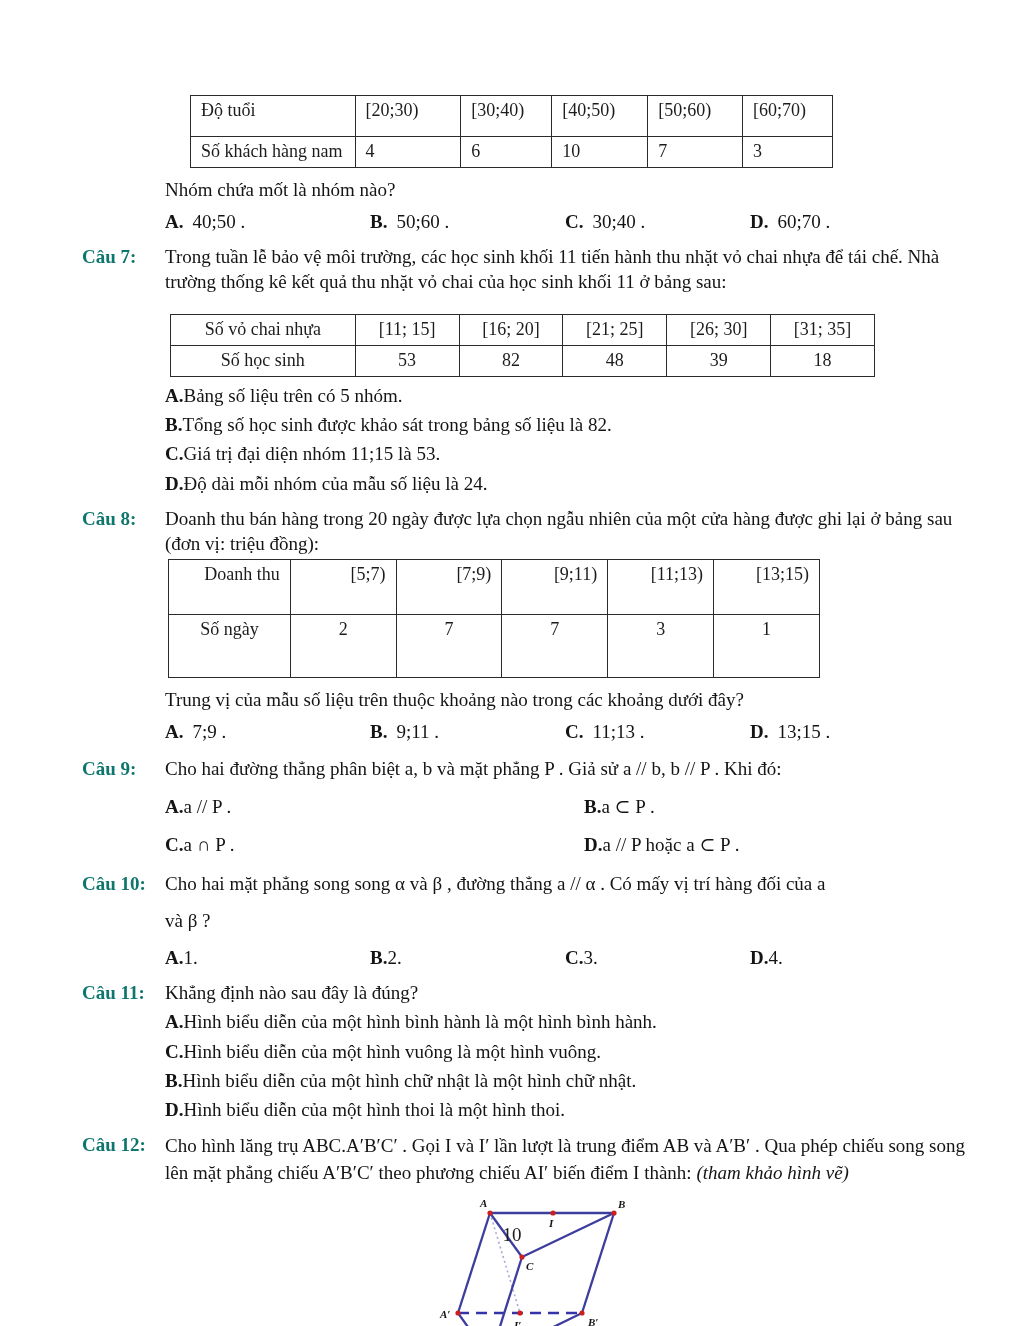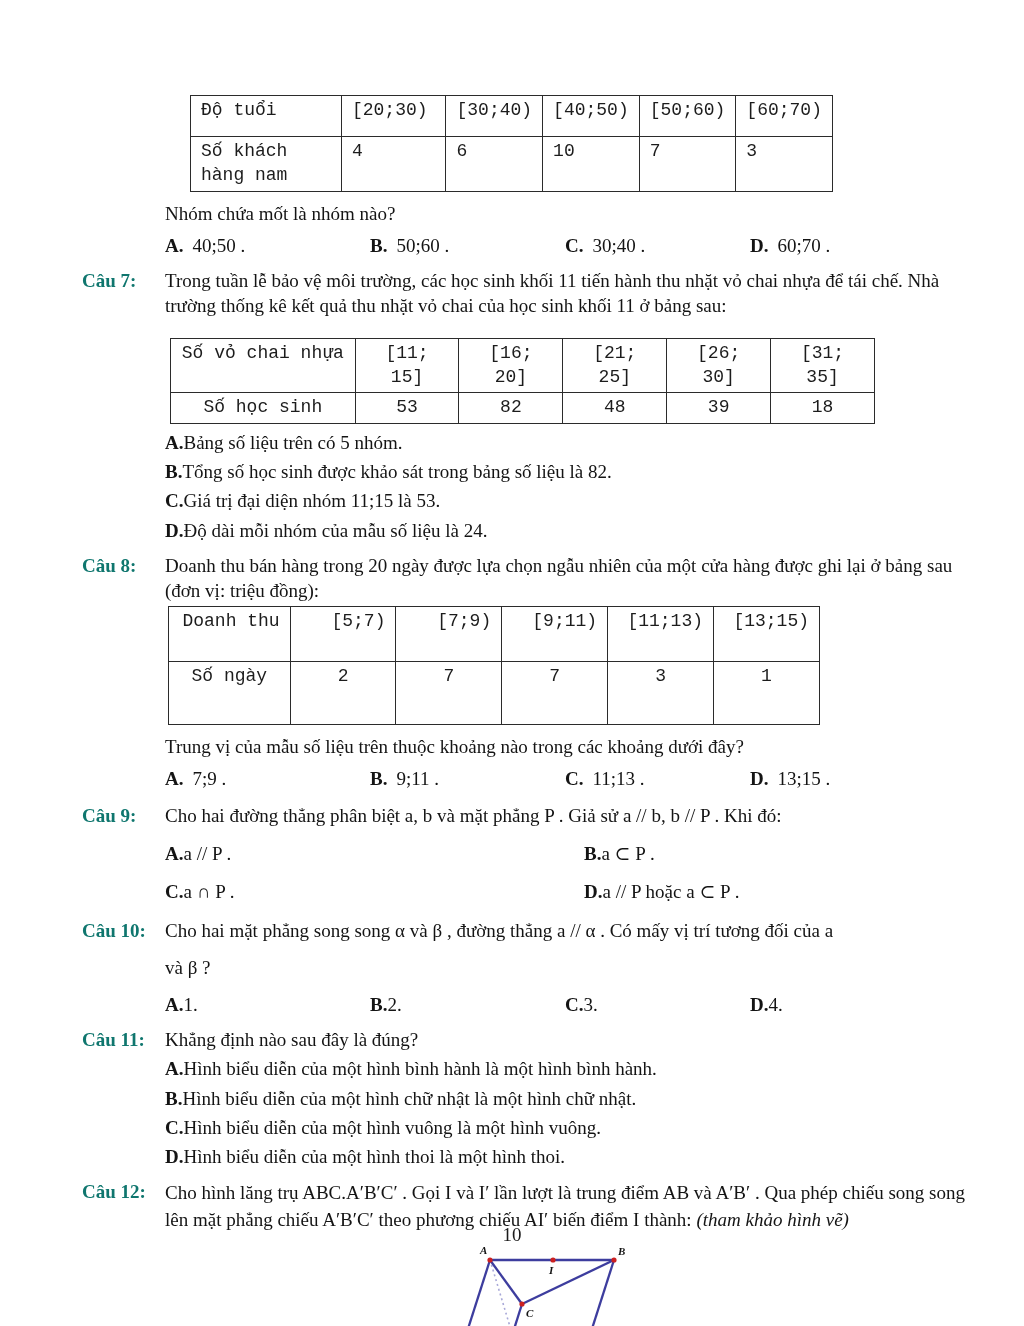--- a/index.html
+++ b/index.html
@@ -9,21 +9,21 @@
     background:#ffffff;
     font-family:"Liberation Serif","DejaVu Serif",serif;
     color:#141414;
     font-size:19px;line-height:1.32;
     overflow:hidden;
   }
   .content{padding:95px 58px 0 82px;}
   .qrow{display:flex;align-items:flex-start;}
   .qlabel{width:83px;flex-shrink:0;font-weight:bold;color:#0f766e;}
   .qbody{flex:1;min-width:0;}
-  .dtable{border-collapse:collapse;font-size:18px;color:#1c1c1c;font-family:Liberation Mono, monospace;}
+  .dtable{border-collapse:collapse;font-size:18px;color:#1c1c1c;}
   .dtable td{border:1.6px solid #2b2b2b;padding:3px 10px;vertical-align:top;}
   .t1{margin-left:25px;width:643px;}
   .t1 td.h{height:34px;}
   .t1 td.d{height:24px;}
   .t2{margin-left:5px;width:705px;margin-top:20px;}
   .t2 td{text-align:center;height:24px;}
   .t3{margin-left:3px;width:652px;margin-top:3px;}
   .t3 td{text-align:center;}
   .t3 td.h{height:48px;text-align:right;}
   .t3 td.d{height:56px;}
@@ -189,38 +189,38 @@
         <div class="optgrid2">
           <div class="w1"><span class="letter">C.</span><span class="otext-tight">a ∩  P .</span></div>
           <div class="w2"><span class="letter">D.</span><span class="otext-tight">a //  P  hoặc a ⊂  P .</span></div>
         </div>
       </div>
     </div>
 
     <div class="qrow mt14">
       <div class="qlabel">Câu 10:</div>
       <div class="qbody">
-        <div>Cho hai mặt phẳng song song  α  và  β , đường thẳng a //  α . Có mấy vị trí tương đối của a</div>
+        <div>Cho hai mặt phẳng song song  α  và  β , đường thẳng a //  α . Có mấy vị trí hàng đối của a</div>
         <div class="mt12">và  β ?</div>
         <div class="optgrid mt12">
           <div class="c1"><span class="letter">A.</span><span class="otext-tight">1.</span></div>
           <div class="c2"><span class="letter">B.</span><span class="otext-tight">2.</span></div>
           <div class="c3"><span class="letter">C.</span><span class="otext-tight">3.</span></div>
           <div class="c4"><span class="letter">D.</span><span class="otext-tight">4.</span></div>
         </div>
       </div>
     </div>
 
     <div class="qrow mt10">
       <div class="qlabel">Câu 11:</div>
       <div class="qbody">
         <div>Khẳng định nào sau đây là đúng?</div>
         <div class="optline"><span class="letter">A.</span><span class="otext-tight">Hình biểu diễn của một hình bình hành là một hình bình hành.</span></div>
+        <div class="optline"><span class="letter">C.</span><span class="otext-tight">Hình biểu diễn của một hình vuông là một hình vuông.</span></div>
         <div class="optline"><span class="letter">B.</span><span class="otext-tight">Hình biểu diễn của một hình chữ nhật là một hình chữ nhật.</span></div>
-        <div class="optline"><span class="letter">C.</span><span class="otext-tight">Hình biểu diễn của một hình vuông là một hình vuông.</span></div>
         <div class="optline"><span class="letter">D.</span><span class="otext-tight">Hình biểu diễn của một hình thoi là một hình thoi.</span></div>
       </div>
     </div>
 
     <div class="qrow mt10">
       <div class="qlabel">Câu 12:</div>
       <div class="qbody q12body">
         <div><span>Cho hình lăng trụ  ABC.A′B′C′ . Gọi  I  và  I′  lần lượt là trung điểm AB  và  A′B′ . Qua phép chiếu song song lên mặt phẳng chiếu  A′B′C′  theo phương chiếu  AI′  biến điểm I thành: </span><span class="italic">(tham khảo hình vẽ)</span></div>
         <div class="figure-wrap">
           <svg width="262" height="195" viewBox="0 0 262 195">

